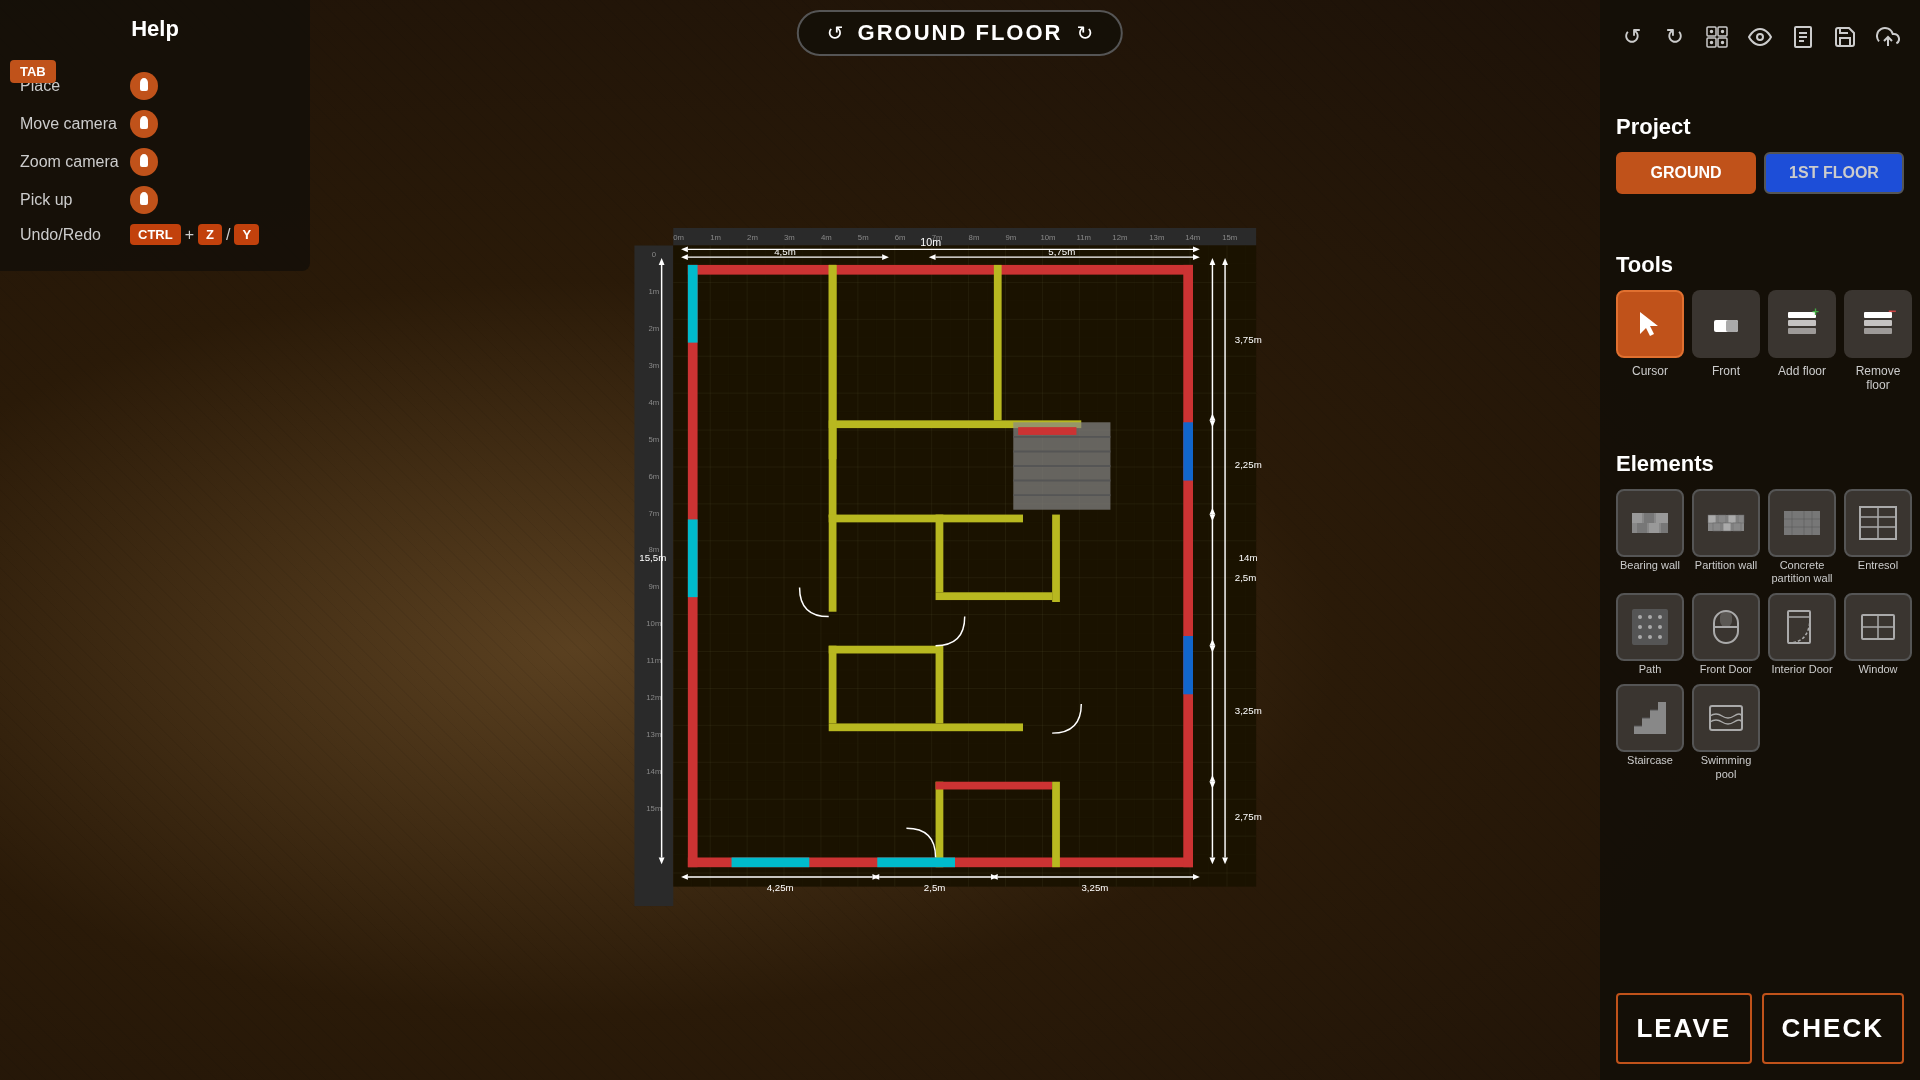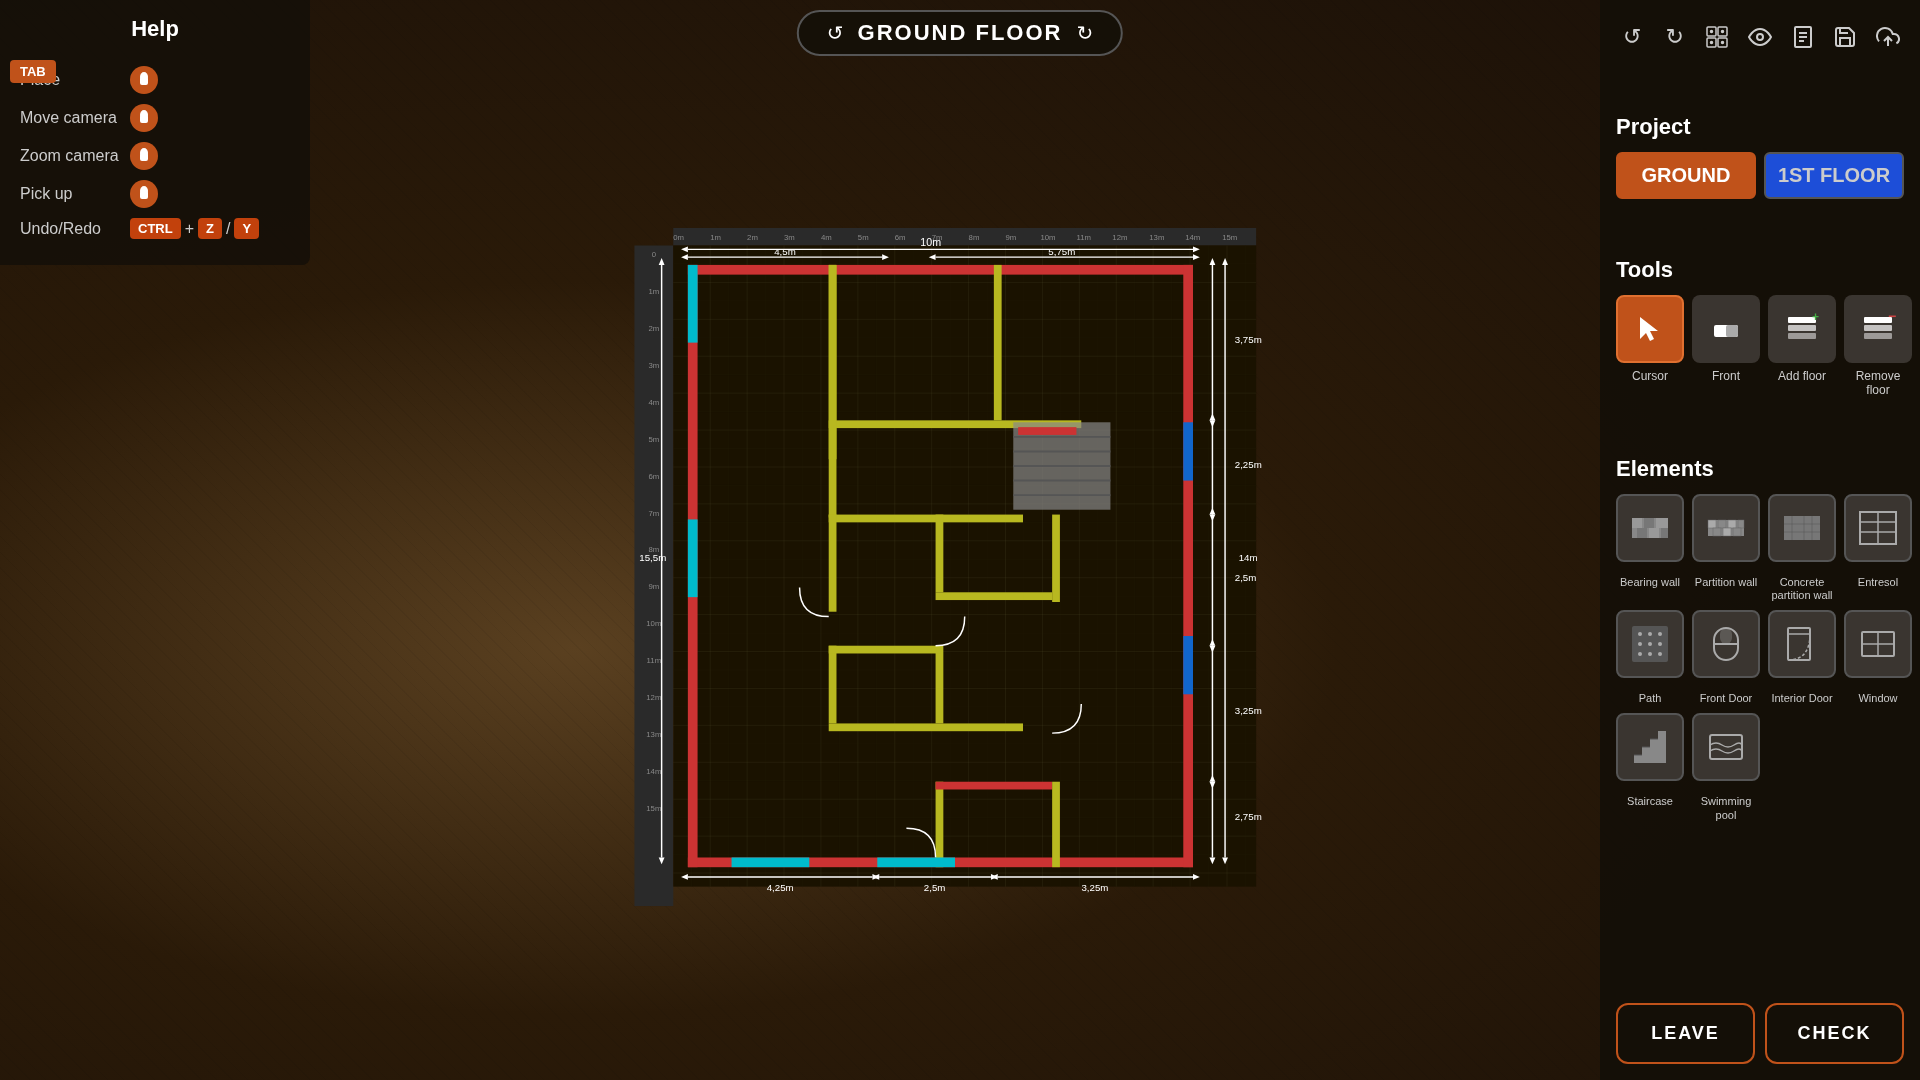--- a/index.html
+++ b/index.html
@@ -38,21 +38,21 @@
       padding: 16px 20px;
       border-bottom-right-radius: 8px;
       z-index: 10;
     }
 
     .help-title {
       color: #fff;
       font-size: 22px;
       font-weight: bold;
       text-align: center;
-      margin-bottom: 24px;
+      margin-bottom: 30px;
     }
 
     .help-row {
       display: flex;
       align-items: center;
       gap: 10px;
       margin-bottom: 10px;
     }
 
     .help-label {
@@ -186,21 +186,21 @@
 
     .floor-buttons {
       display: flex;
       gap: 8px;
       margin-bottom: 18px;
     }
 
     .floor-btn {
       flex: 1;
       padding: 10px;
-      font-size: 20px;
+      font-size: 16px;
       font-weight: bold;
       border: 2px solid #555;
       border-radius: 6px;
       cursor: pointer;
       text-align: center;
     }
 
     .floor-btn.active {
       background: #c0521a;
       border-color: #c0521a;
@@ -262,21 +262,21 @@
       display: grid;
       grid-template-columns: repeat(4, 1fr);
       gap: 8px;
       margin-bottom: 18px;
     }
 
     .element-item {
       display: flex;
       flex-direction: column;
       align-items: center;
-      gap: 14px;
+      gap: 2px;
       cursor: pointer;
     }
 
     .element-icon-box {
       width: 68px;
       height: 68px;
       background: #3a3530;
       border-radius: 8px;
       display: flex;
       align-items: center;
@@ -299,24 +299,24 @@
     
     .bottom-buttons {
       margin-top: auto;
       display: flex;
       gap: 10px;
     }
 
     .bottom-btn {
       flex: 1;
       padding: 18px;
-      font-size: 18px;
+      font-size: 26px;
       font-weight: bold;
       border: 2px solid #c0521a;
-      border-radius: 12px;
+      border-radius: 4px;
       cursor: pointer;
       background: transparent;
       color: white;
       text-align: center;
       letter-spacing: 2px;
     }
 
     
     .canvas-area {
       position: absolute;

